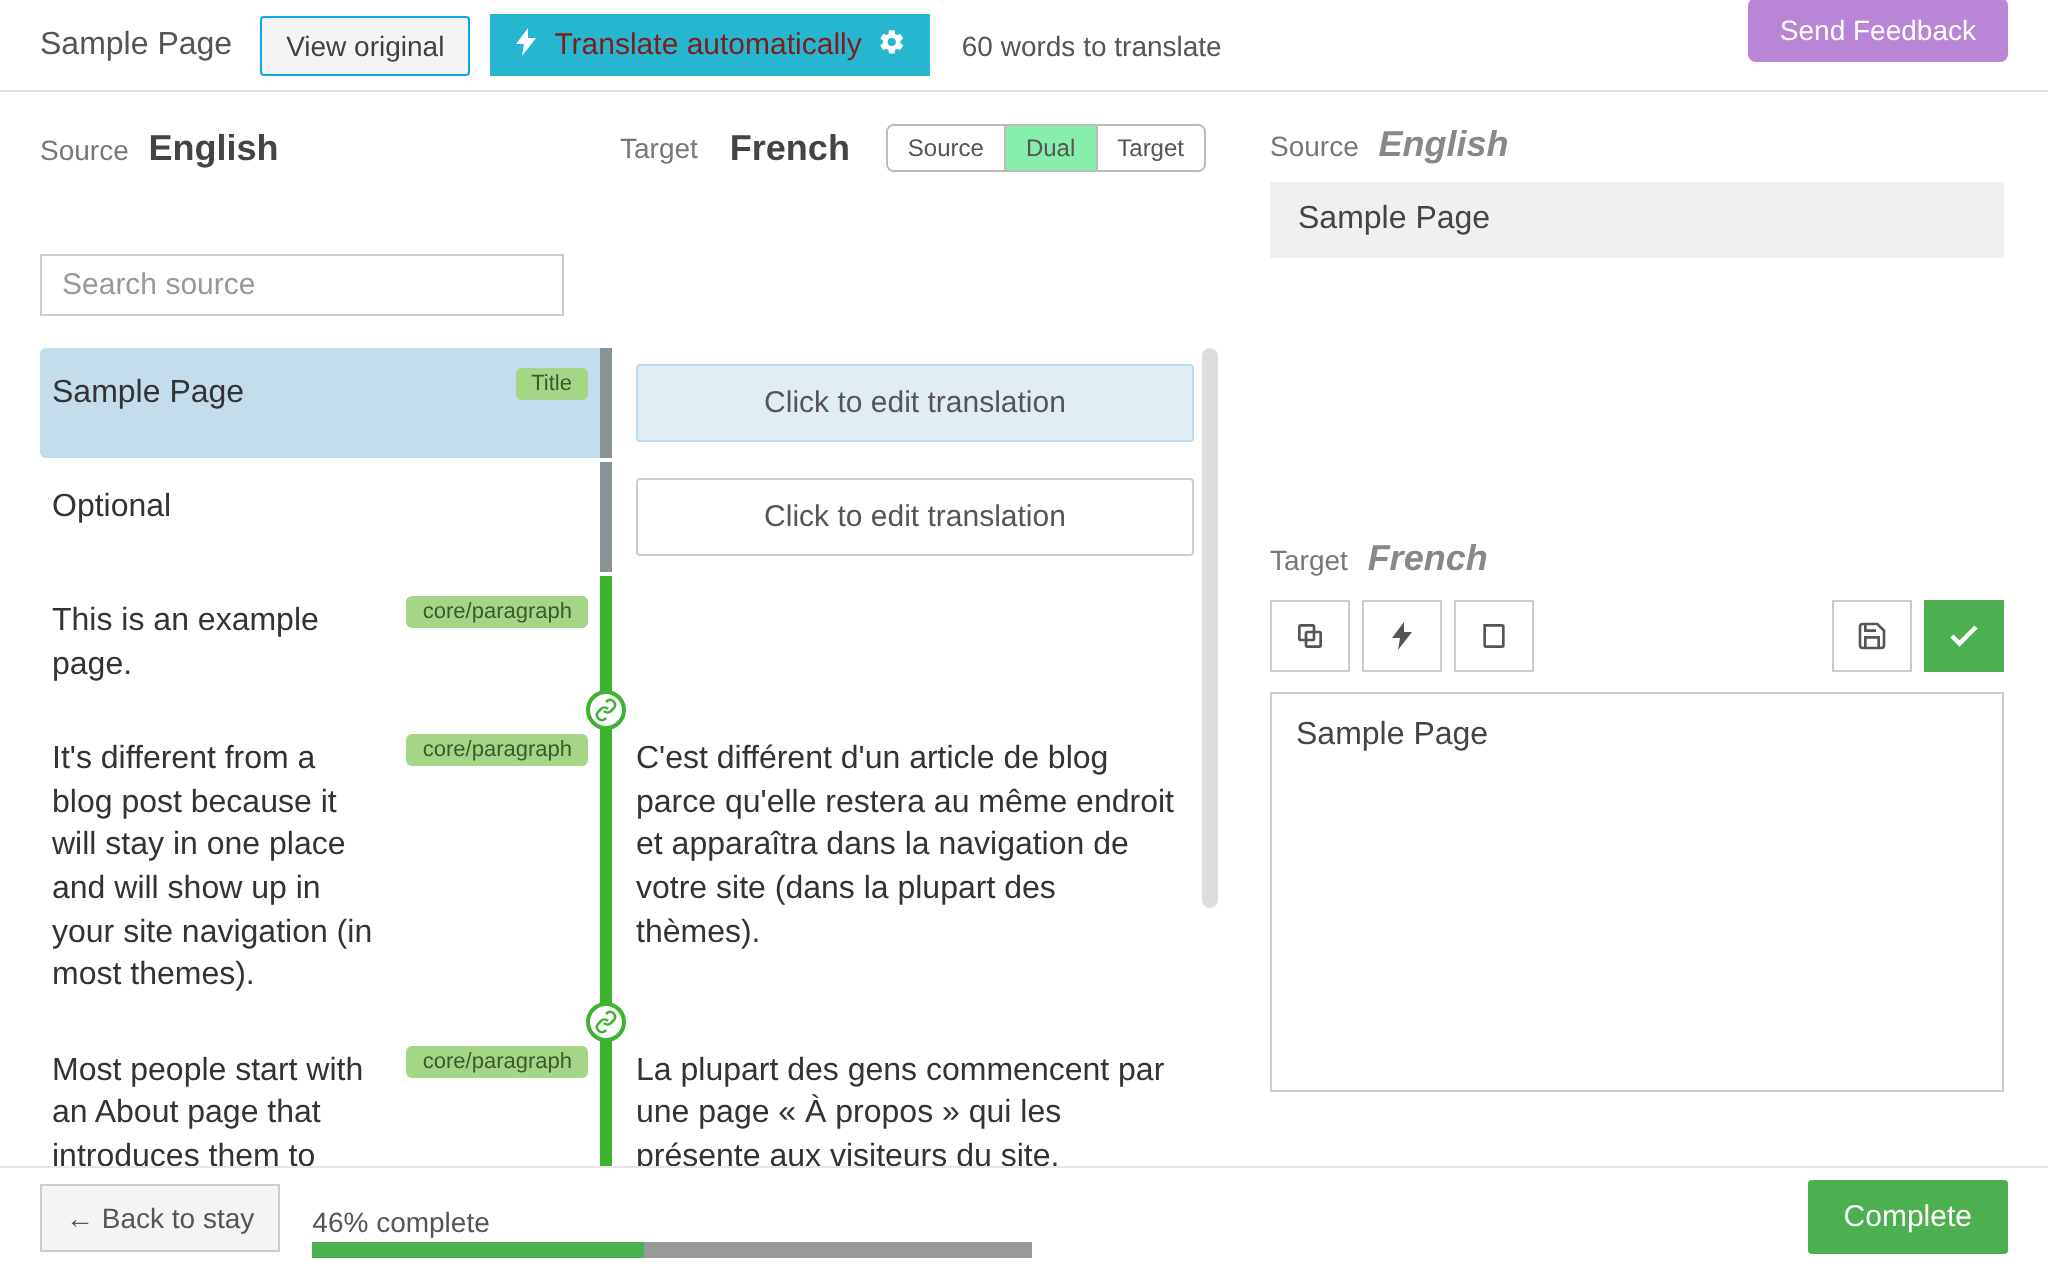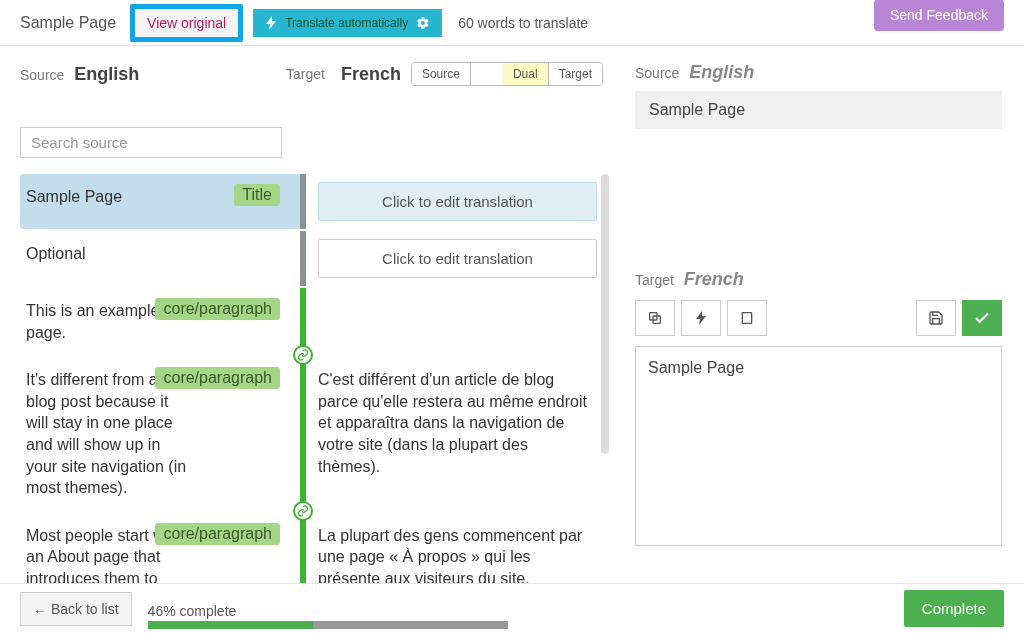--- a/index.html
+++ b/index.html
@@ -1,46 +1,46 @@
 <!DOCTYPE html>
 <html><head>
 <meta charset="utf-8">
 <style>
 * { box-sizing: border-box; margin: 0; padding: 0; }
 body { font-family: -apple-system, BlinkMacSystemFont, "Segoe UI", Helvetica, Arial, sans-serif; font-size: 14px; color: #333; background: #fff; }
 .top-bar { display: flex; align-items: center; padding: 8px 20px; border-bottom: 1px solid #e0e0e0; gap: 10px; height: 46px; }
 .page-title { font-size: 16px; color: #555; margin-right: 4px; }
-.btn-outline { background: #f4f4f4; border: 5px solid #0ea5e9; padding: 6px 12px; color: #be185d; cursor: pointer; font-size: 14px; border-radius: 2px; }
-.btn-teal { background: #26b6cf; color: #14532d; border: none; padding: 7px 12px; cursor: pointer; font-size: 12px; display: inline-flex; align-items: center; gap: 8px; }
+.btn-outline { background: #f4f4f4; border: 1px solid #0ea5e9; padding: 6px 12px; color: #404040; cursor: pointer; font-size: 14px; border-radius: 2px; }
+.btn-teal { background: #26b6cf; color: #7f1d1d; border: none; padding: 7px 12px; cursor: pointer; font-size: 15px; display: inline-flex; gap: 8px; }
 .words-count { color: #555; font-size: 14px; margin-left: 6px; }
 .btn-feedback { background: #b985d6; color: #fff; border: none; padding: 8px 16px; border-radius: 4px; cursor: pointer; margin-left: auto; font-size: 14px; position: relative; top: -8px; }
 
 .main { display: flex; height: 537px; }
 .left-pane { width: 615px; display: flex; flex-direction: column; padding: 16px 0 0 20px; position: relative; }
 .right-pane { flex: 1; padding: 16px 22px 0 20px; }
 
 .lang-row { display: flex; align-items: center; gap: 10px; margin-bottom: 14px; }
 .lang-label { color: #777; font-size: 14px; }
 .lang-value { font-size: 18px; color: #444; font-weight: 700; text-align: center; }
 .lang-block-source { width: 280px; }
 .lang-block-target { flex: 1; display: flex; align-items: center; gap: 10px; }
 .toggle-group { display: inline-flex; border: 1px solid #bbb; border-radius: 4px; overflow: hidden; margin-left: auto; margin-right: 12px; }
 .toggle-btn { padding: 4px 10px; font-size: 12px; background: #fff; border: none; color: #555; cursor: pointer; border-right: 1px solid #bbb; }
 .toggle-btn:last-child { border-right: none; }
-.toggle-btn.active { background: #fef9c3; margin-left: 32px; }
+.toggle-btn.active { background: #86efac; }
 
 .search-input { width: 262px; padding: 6px 10px; border: 1px solid #ccc; font-size: 15px; color: #333; margin-bottom: 16px; margin-top: 27px; }
 .search-input::placeholder { color: #999; }
 
 .segments { flex: 1; overflow-y: auto; position: relative; }
 .segment-row { display: flex; position: relative; margin-bottom: 2px; }
 .seg-source { width: 280px; padding: 12px 8px 12px 6px; position: relative; }
 .seg-target { flex: 1; padding: 12px 10px 12px 18px; margin-right: 18px; position: relative; }
 .seg-text { font-size: 16px; line-height: 1.35; color: #333; }
-.seg-badge { position: absolute; right: 20px; top: 10px; background: #a5d687; color: #3a5a2a; padding: 2px 8px; font-size: 16px; border-radius: 3px; }
+.seg-badge { position: absolute; right: 6px; top: 10px; background: #a5d687; color: #3a5a2a; padding: 2px 8px; font-size: 11px; border-radius: 3px; }
 .divider-bar { position: absolute; left: 280px; top: 0; bottom: 0; width: 6px; }
 .divider-gray { background: #899294; }
 .divider-green { background: #3db32f; }
 .link-circle { position: absolute; left: 273px; width: 20px; height: 20px; border: 2px solid #3db32f; border-radius: 50%; background: #fff; display: flex; align-items: center; justify-content: center; z-index: 3; }
 .link-circle svg { width: 12px; height: 12px; stroke: #3db32f; }
 
 .segment-row.selected .seg-source { background: #c3ddec; border-top-left-radius: 3px; border-bottom-left-radius: 3px; }
 .edit-btn { border: 1px solid #ccc; background: #fff; width: 100%; padding: 10px 0; text-align: center; color: #555; cursor: pointer; font-size: 15px; border-radius: 2px; }
 .segment-row.selected .edit-btn { background: #e0edf4; border: 1px solid #badceb; }
 
@@ -205,21 +205,21 @@
           <svg width="18" height="18" viewBox="0 0 24 24" fill="none" stroke="#fff" stroke-width="3">
             <polyline points="20 6 9 17 4 12"></polyline>
           </svg>
         </button>
     </div>
     <div class="target-editor" contenteditable="true" style="">Sample Page</div>
   </div>
 </div>
 
 <div class="bottom-bar">
-  <button class="btn-back">← Back to list</button>
+  <button class="btn-back">← Back to stay</button>
   <div class="progress-wrap">
     <div class="progress-label">46% complete</div>
     <div class="progress-bar">
       <div class="progress-fill" id="progress-fill" style="width: 46%;"></div>
     </div>
   </div>
   <button class="btn-complete">Complete</button>
 </div>
 
 </body></html>

